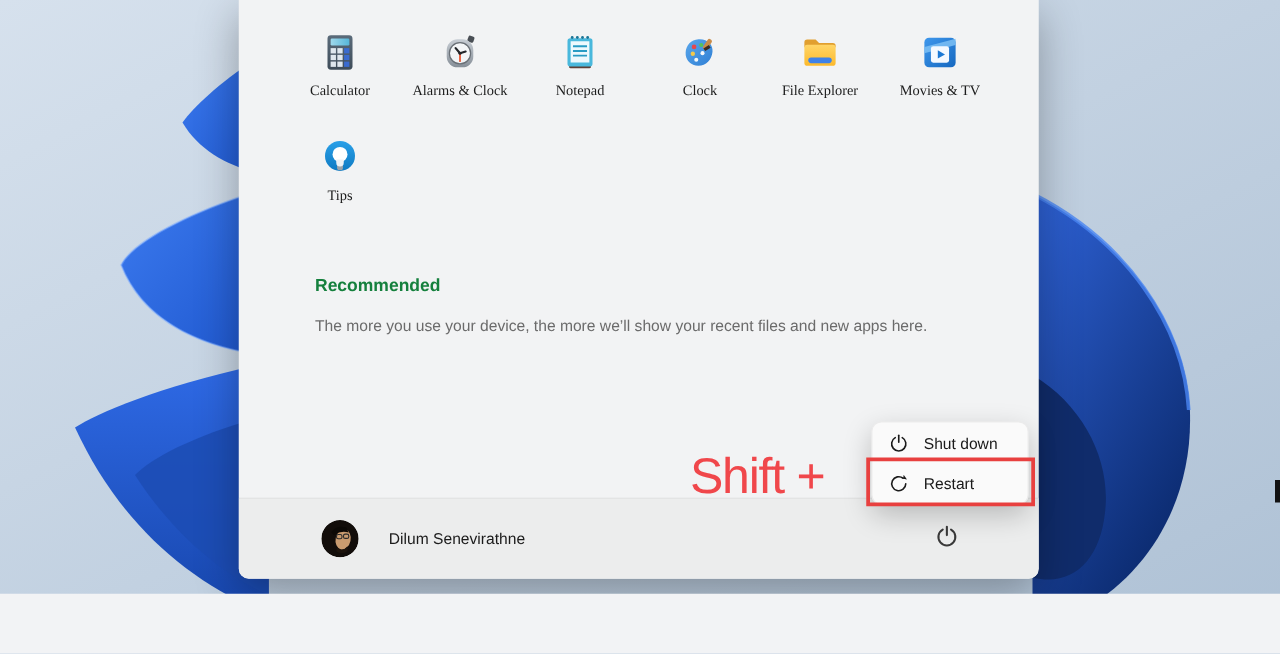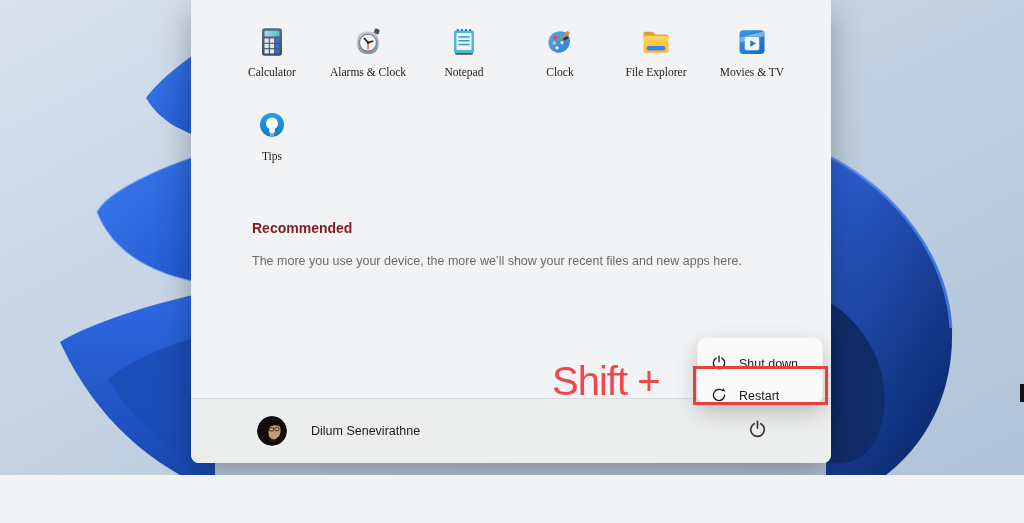--- a/index.html
+++ b/index.html
@@ -20,42 +20,42 @@
     background:#f2f3f4; border-radius:0 0 8px 8px;
     box-shadow:0 12px 34px rgba(0,0,0,.30); overflow:hidden;
   }
   .app-tile { position:absolute; width:96px; height:84px; text-align:center; cursor:default;font-family:Liberation Serif, serif; }
   .app-tile .app-icon { display:inline-block; margin-top:5px; }
   .app-tile .app-label {
     margin-top:5px; font-size:11.5px; color:#1c1c1c; line-height:13px;
     white-space:nowrap;
   }
   #recommended-title {
-    left:61px; top:220px; font-size:14px; font-weight:700; color:#7f1d1d;
+    left:61px; top:220px; font-size:14px; font-weight:700; color:#15803d;
   }
   #recommended-empty {
     left:61px; top:254px; width:540px; font-size:12.5px; color:#6b6b6b;
   }
   #user-bar {
     left:0; top:398px; width:640px; height:65px;
     background:#eceded; border-top:1px solid #dadbdc;
     border-radius:0 0 8px 8px;
   }
   #user-chip { position:absolute; left:54px; top:8px; height:48px; display:flex; align-items:center; gap:24px; padding:0 12px; border-radius:6px; }
   #avatar { width:30px; height:30px; border-radius:50%; overflow:hidden; flex:0 0 auto; }
   #user-name { font-size:12.5px; color:#1b1b1b; }
   #menu-power-button { position:absolute; left:548px; top:12px; width:36px; height:36px; display:flex; align-items:center; justify-content:center; border-radius:6px; }
 
   
   #power-flyout {
     left:697px; top:337px; width:126px; height:67px;
     background:#fafafa; border:1px solid #ebebeb; border-radius:8px;
     box-shadow:0 8px 22px rgba(0,0,0,.22); z-index:5; padding:1px 0;
   }
-  .flyout-item { height:32px; display:flex; align-items:flex-end; gap:12px; padding-left:13px; }
+  .flyout-item { height:32px; display:flex; align-items:center; gap:12px; padding-left:13px; }
   .flyout-item .flyout-label { font-size:12.5px; color:#1a1a1a; white-space:nowrap; }
 
   
   #annotation-box {
     left:693px; top:366px; width:135px; height:39px;
     border:3px solid #e8403f; z-index:6;
   }
   #annotation-text {
     left:552px; top:361px; z-index:6;
     font-size:40px; line-height:40px; color:#f0474b; font-weight:500;

